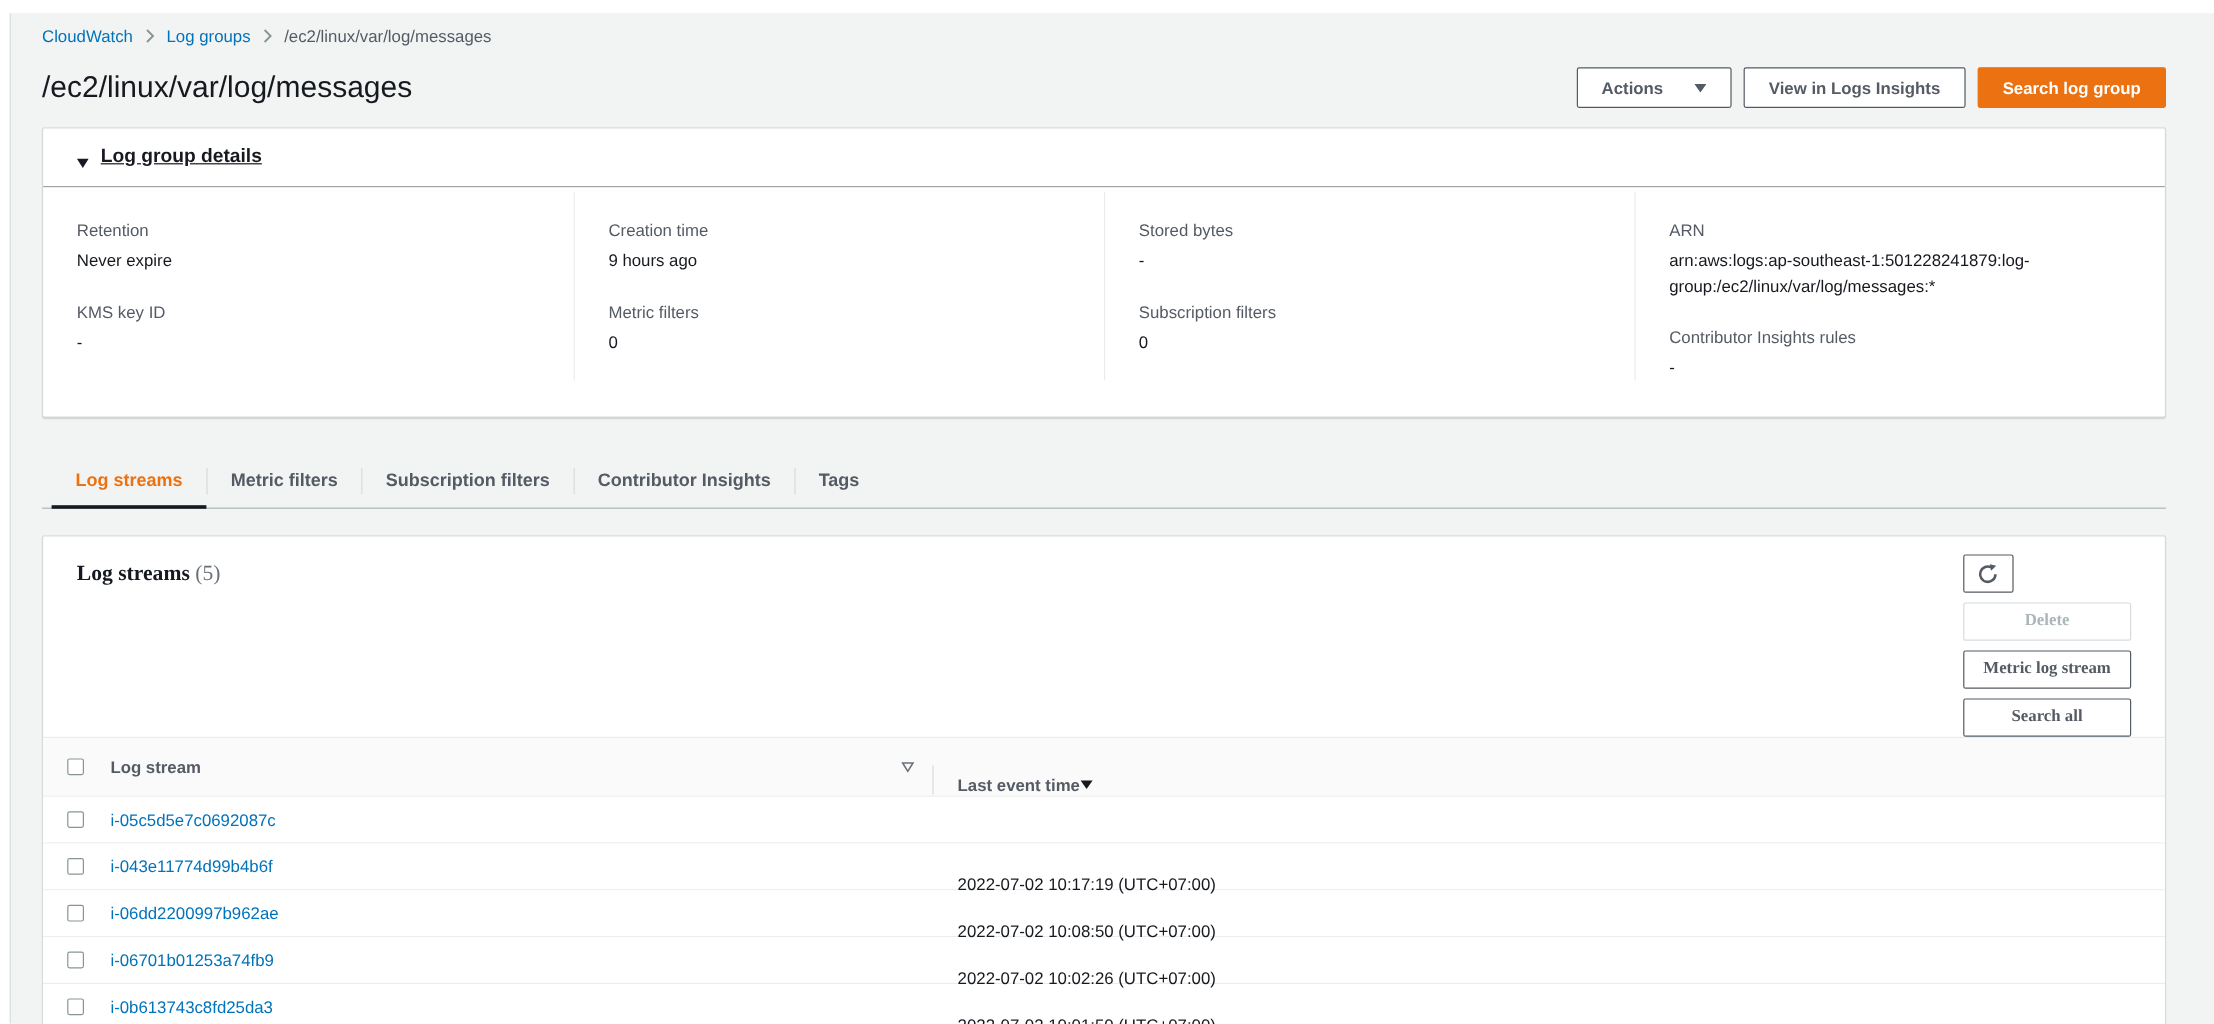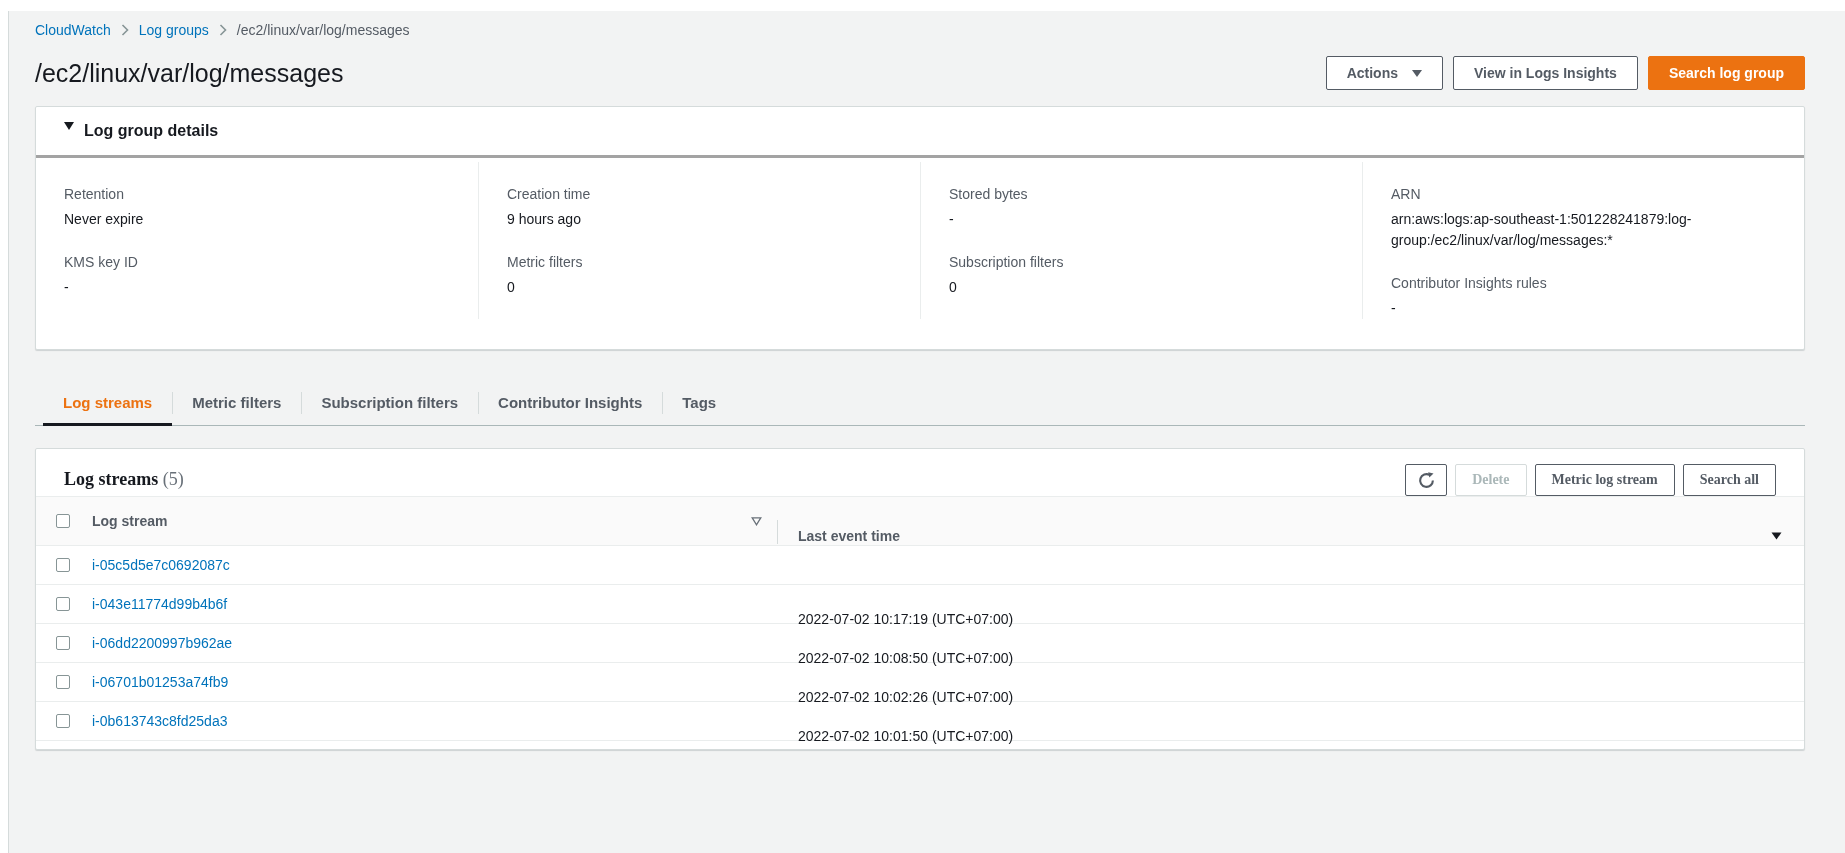--- a/index.html
+++ b/index.html
@@ -18,73 +18,73 @@
   .breadcrumb { display:flex; align-items:center; gap:10px; padding-top:11px; }
   .crumb-link { color:#0073bb; cursor:pointer; }
   .crumb-current { color:#545b64; }
   .crumb-sep { display:flex; align-items:center; }
 
   
   .title-row { display:flex; align-items:center; justify-content:space-between; margin-top:18px; }
   .page-title { font-size:25px; font-weight:400; line-height:32px; color:#16191f; }
   .header-actions { display:flex; gap:10px; }
   .btn {
-    display:inline-flex; align-items:center; justify-content:center; gap:14px;
+    display:inline-flex; align-items:center; justify-content:center; gap:26px;
     border:1px solid #545b64; border-radius:2px; background:#fff; color:#545b64;
     font-weight:700; font-size:14px; font-family:inherit; padding:0 20px; height:34px; cursor:pointer; white-space:nowrap;
   }
   .btn-primary { background:#ec7211; border-color:#ec7211; color:#fff; }
   .btn.disabled { border-color:#d5dbdb; color:#aab7b8; cursor:default; }
   .btn-sm { height:32px; padding:0 16px; }
   .btn-icon { width:42px; padding:0; }
 
   
   .card { background:#fff; border:1px solid #d5dbdb; border-radius:2px; box-shadow:0 1px 1px rgba(0,28,36,.15); }
   .card-details { margin-top:16px; }
-  .details-header { display:flex; align-items:flex-start; gap:10px; padding:15px 28px; border-bottom:3px solid #a3a3a3; cursor:pointer; }
+  .details-header { display:flex; align-items:flex-end; gap:10px; padding:15px 28px; border-bottom:1px solid #a3a3a3; cursor:pointer;text-decoration:underline; }
   .details-title { font-size:16px; font-weight:700; }
   .details-grid { display:grid; grid-template-columns:1fr 1fr 1fr 1fr; padding:4px 0 30px; }
   .details-col { padding:0 28px; border-left:1px solid #eaeded; min-width:0; }
   .details-col:first-child { border-left:none; }
   .field { margin-top:24px; }
   .field-label { color:#545b64; }
   .field-value { margin-top:7px; color:#16191f; line-height:21px; overflow-wrap:break-word; }
 
   
   .tabs { display:flex; margin-top:30px; border-bottom:1px solid #aab7b8; padding-left:8px; }
   .tab { position:relative; padding:0 20px; line-height:45px; font-weight:700; font-size:15px; color:#545b64; cursor:pointer; }
   .tab + .tab::before { content:''; position:absolute; left:0; top:12px; height:22px; width:1px; background:#d5dbdb; }
   .tab.active { color:#ec7211; }
   .tab.active::after { content:''; position:absolute; left:0; right:0; bottom:-1px; height:3px; background:#16191f; }
 
   
   .card-streams { margin-top:22px; padding-bottom:8px; }
   .streams-header { display:flex; align-items:flex-start; justify-content:space-between; padding:15px 28px 0;font-family:Liberation Serif, serif; }
   .streams-title { font-size:18px; font-weight:700; padding-top:5px; }
   .streams-count { color:#687078; font-weight:400; }
-  .toolbar { display:flex; gap:8px; }
+  .toolbar { display:flex; gap:8px;flex-direction:column; }
 
   .filter-row { display:flex; align-items:center; justify-content:space-between; padding:13px 28px 15px; }
   .search-box { position:relative; width:730px; }
   .search-input { width:100%; height:32px; border:1px solid #aab7b8; border-radius:2px; padding:0 10px 0 34px; font-size:14px; font-family:inherit; color:#16191f; background:#fff; }
   .search-input::placeholder { font-style:italic; color:#879596; }
   .search-icon { position:absolute; left:10px; top:8px; }
   .pagination { display:flex; align-items:center; gap:15px; padding-right:2px; }
   .page-num { font-weight:700; cursor:pointer; }
   .pag-divider { width:1px; height:24px; background:#d5dbdb; }
   .gear { font-size:19px; line-height:1; color:#545b64; cursor:pointer; }
 
   
   .thead { display:flex; align-items:center; height:50px; background:#fafafa; border-top:1px solid #eaeded; border-bottom:1px solid #eaeded; font-weight:700; color:#545b64; }
   .trow { display:flex; align-items:center; height:39px; border-bottom:1px solid #eaeded; background:#fff; }
   .cell-check { width:56px; padding-left:20px; display:flex; align-items:center; flex:none; }
   .checkbox { width:14px; height:14px; border:1px solid #879596; border-radius:2px; background:#fff; cursor:pointer; }
   .cell-stream { width:686px; flex:none; display:flex; align-items:center; justify-content:space-between; padding-right:16px; position:relative; }
   .thead .cell-stream::after { content:''; position:absolute; right:0; top:7px; height:24px; width:1px; background:#d5dbdb; }
-  .cell-time { flex:1; display:flex; align-items:center; justify-content:space-between; padding:0 22px 0 20px;margin-top:30px; }
+  .cell-time { flex:1; display:flex; align-items:center; padding:0 22px 0 20px;margin-top:30px; }
   .stream-link { color:#0073bb; cursor:pointer; }
   .icon-flex { display:flex; align-items:center; }
 </style>
 </head>
 <body>
 
 <div class="top-strip"></div>
 <div class="left-strip"></div>
 
 <div class="page">

